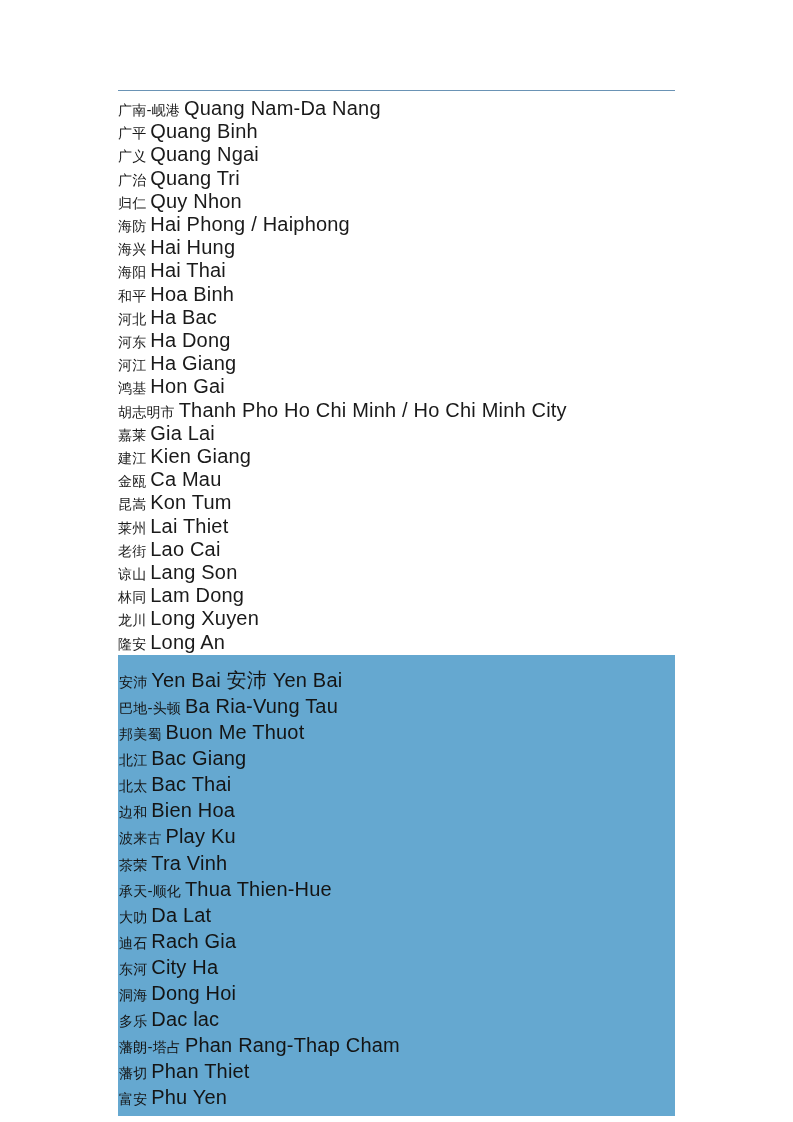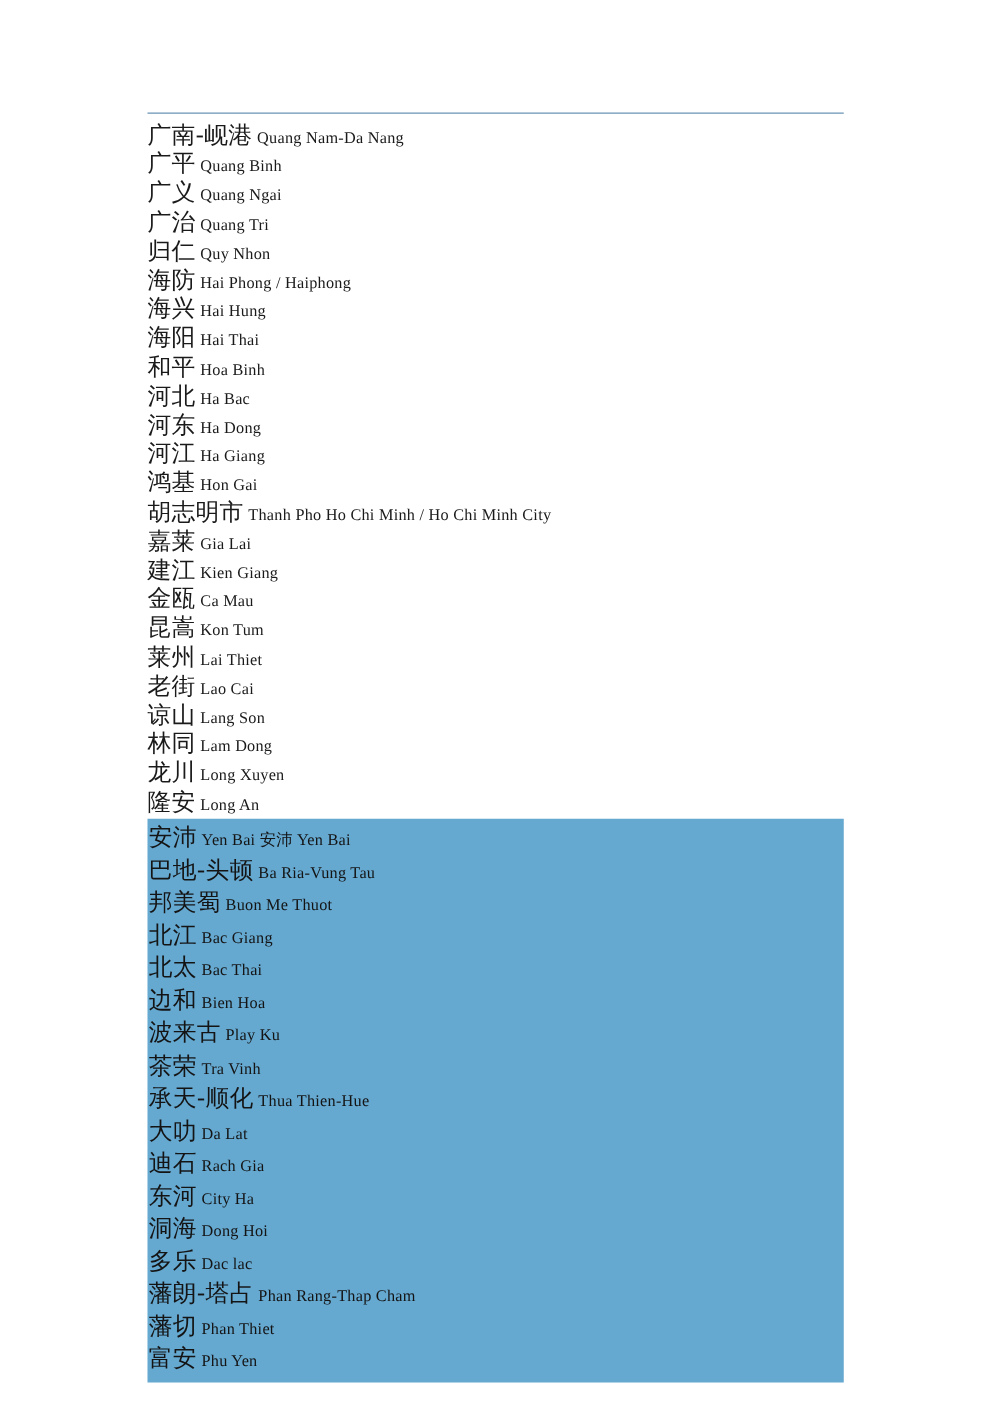--- a/index.html
+++ b/index.html
@@ -41,44 +41,44 @@
   .list-plain li {
     font-size: 14.5px;
     line-height: 21.2px;
     color: #1a1a1a;
     white-space: nowrap;
     letter-spacing: 0.2px;
   }
   .selection-block {
     background: #65a8d0;
     width: 557px;
-    padding-top: 3px;
+    padding-top: 13px;
     padding-bottom: 5px;
     box-sizing: border-box;
   }
   .list-sel {
     margin: 0;
     padding: 0;
     list-style: none;
   }
   .list-sel li {
     font-size: 14.5px;
     line-height: 24.1px;
     color: #141414;
     white-space: nowrap;
     letter-spacing: 0.2px;
     padding-left: 1px;
   }
   .cn {
     font-family: "DejaVu Sans", "Liberation Sans", sans-serif;
-    font-size: 19px;
+    font-size: 14px;
   }
   .latin {
-    font-family: Liberation Serif, serif;
-    font-size: 13px;
+    font-family: Liberation Sans, sans-serif;
+    font-size: 20px;
   }
 </style>
 </head>
 <body>
 
 <div class="page">
   <div class="content">
 
     <div class="header-rule"></div>
 

